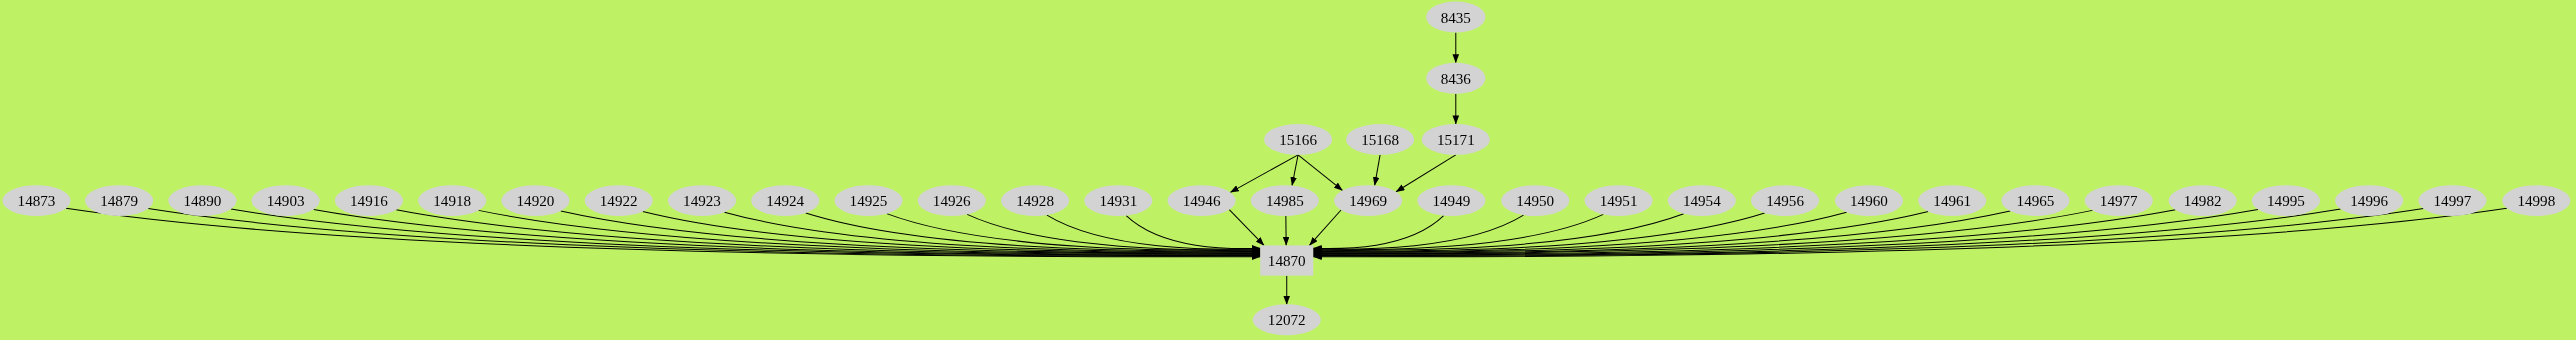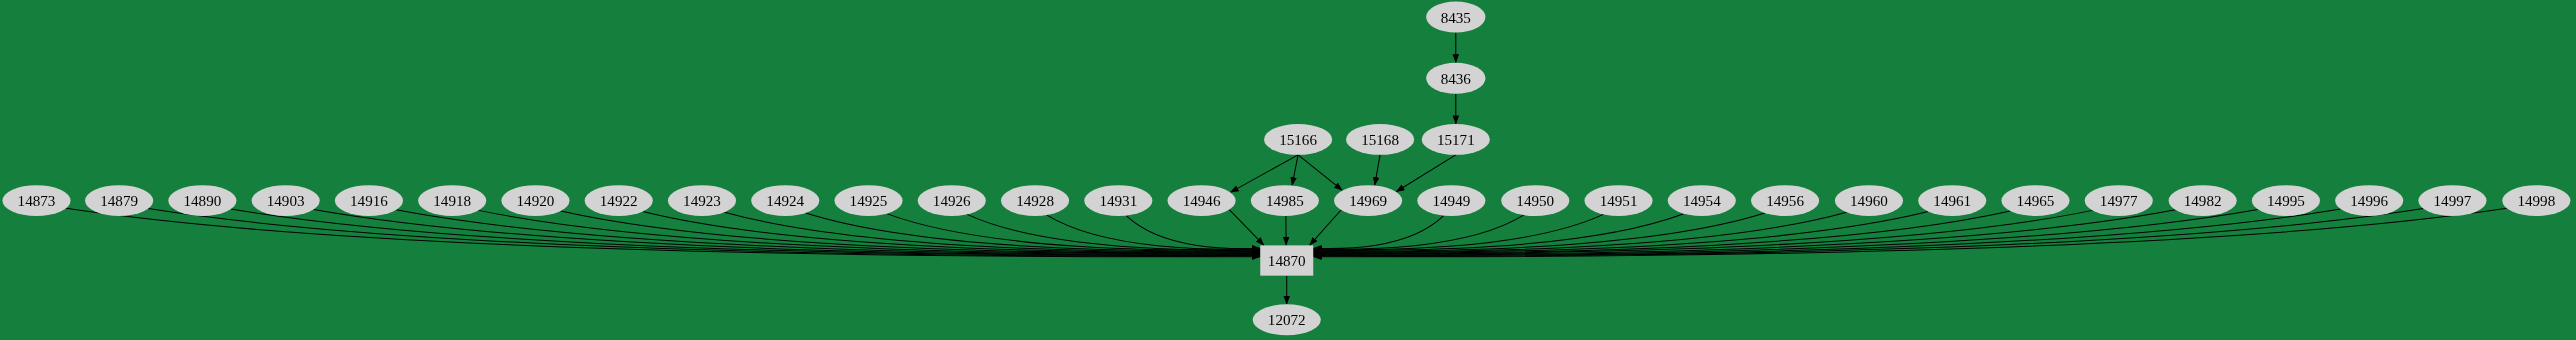--- a/index.html
+++ b/index.html
@@ -4,21 +4,21 @@
 <style>
   html, body {
     margin: 0;
     padding: 0;
     background: #ffffff;
   }
   #canvas {
     width: 2576px;
     height: 340px;
     position: relative;
-    background: #15803d;
+    background: #bef264;
     overflow: hidden;
   }
   svg { display: block; }
   text.node-label {
     font-family: "Liberation Serif", "DejaVu Serif", serif;
     font-size: 24px;
     fill: #000000;
   }
 </style>
 </head>

